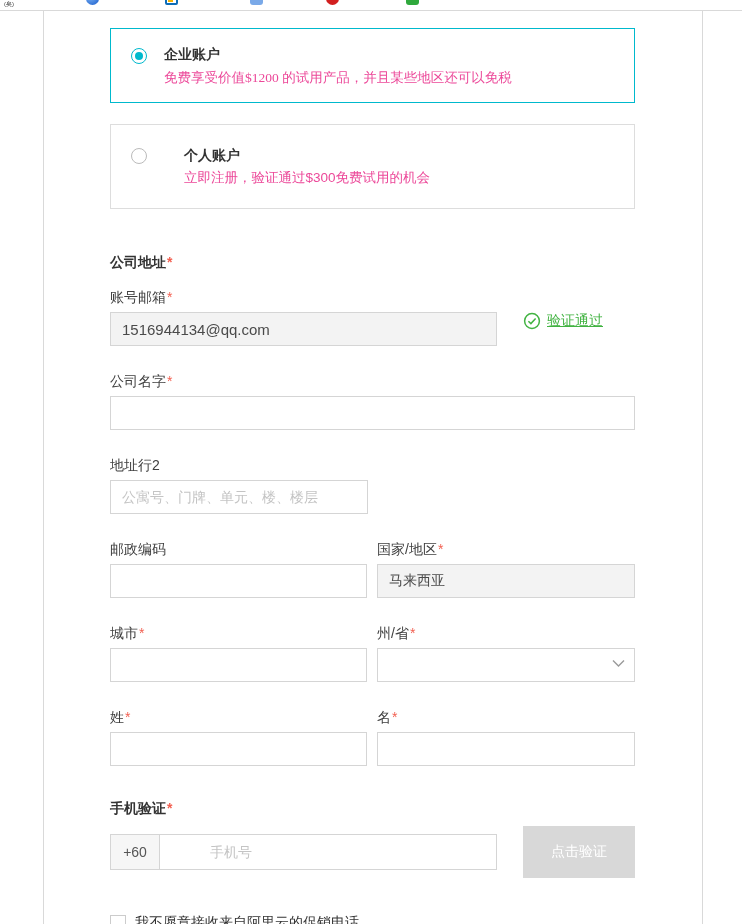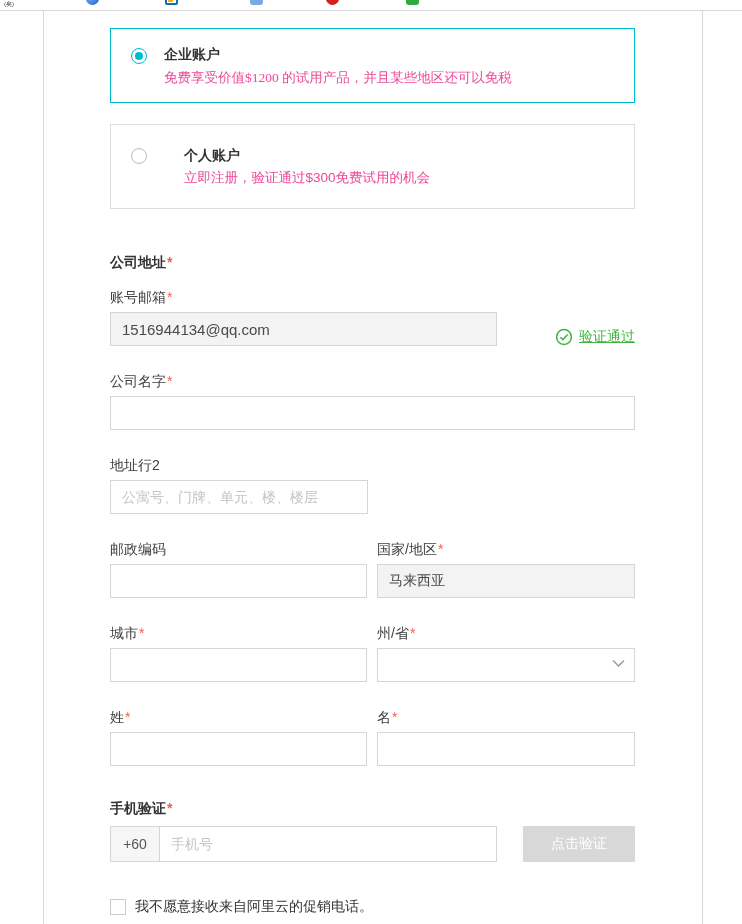--- a/index.html
+++ b/index.html
@@ -41,36 +41,36 @@
   .field { margin-top:17px; margin-bottom:25px; }
   .label { color:#404040; font-size:14px; line-height:20px; margin-bottom:5px; }
   .req { color:#f25f50; margin-left:1px; }
   .inp {
     width:100%; height:34px; border:1px solid #d5d5d5; background:#fff;
     padding:0 11px; font-size:14px; color:#333; outline:none; border-radius:0;
     font-family:"Liberation Sans","DejaVu Sans",sans-serif;
   }
   .inp::placeholder { color:#c4c4c4; }
   .inp.disabled { background:#f3f3f3; color:#4a4a4a; }
-  .email-row { display:flex; align-items:flex-end;gap:32px; }
+  .email-row { display:flex; align-items:flex-start; }
   .email-row .inp { width:387px; font-size:15px; }
   .verified { display:flex; align-items:center; margin-left:26px; color:#42b342; text-decoration:none; white-space:nowrap; }
   .verified .vtext { text-decoration:underline; margin-left:6px; font-size:14px; }
   .row { display:flex; }
   .col-l { width:257px; margin-right:10px; }
   .col-r { width:258px; }
   .selectbox { position:relative; }
   .selectbox .chev { position:absolute; right:10px; top:11px; }
   
   .phone-row { display:flex; margin-top:10px; align-items:center; }
-  .phone-wrap { display:flex; width:387px; height:36px; border:1px solid #d5d5d5; background:#fff; }
+  .phone-wrap { display:flex; width:387px; height:36px; border:1px solid #d5d5d5; background:#fff;gap:39px; }
   .prefix { width:49px; background:#f6f6f6; border-right:1px solid #d5d5d5; display:flex; align-items:center; justify-content:center; color:#555; font-size:14px; flex:none; }
   .phone-input { flex:1; border:0; outline:none; padding:0 11px; font-size:14px; color:#333; font-family:"Liberation Sans","DejaVu Sans",sans-serif; }
   .phone-input::placeholder { color:#c4c4c4; }
-  .verify-btn { margin-left:26px; width:112px; height:36px; background:#d8d8d8; color:#fff; border:0; font-size:14px; cursor:pointer; font-family:"Liberation Sans","DejaVu Sans",sans-serif; }
+  .verify-btn { margin-left:26px; width:112px; height:52px; background:#d8d8d8; color:#fff; border:0; font-size:14px; cursor:pointer; font-family:"Liberation Sans","DejaVu Sans",sans-serif; }
   
   .check-row { display:flex; align-items:center; margin-top:36px;text-align:center; }
   .cbx { width:16px; height:16px; border:1px solid #ccc; background:#fff; flex:none; }
   .check-row .clabel { margin-left:9px; color:#333; font-size:14px; }
 </style>
 </head>
 <body>
 
 <div class="strip">
   <span class="tinytext">(矣)</span>

